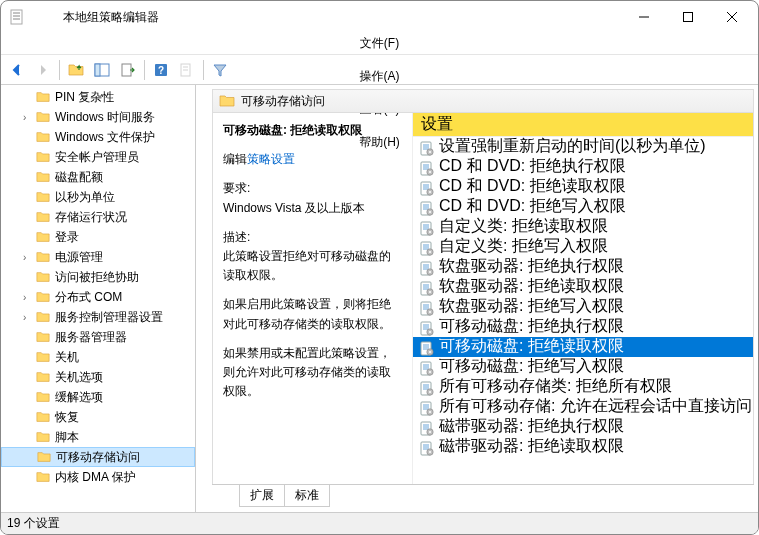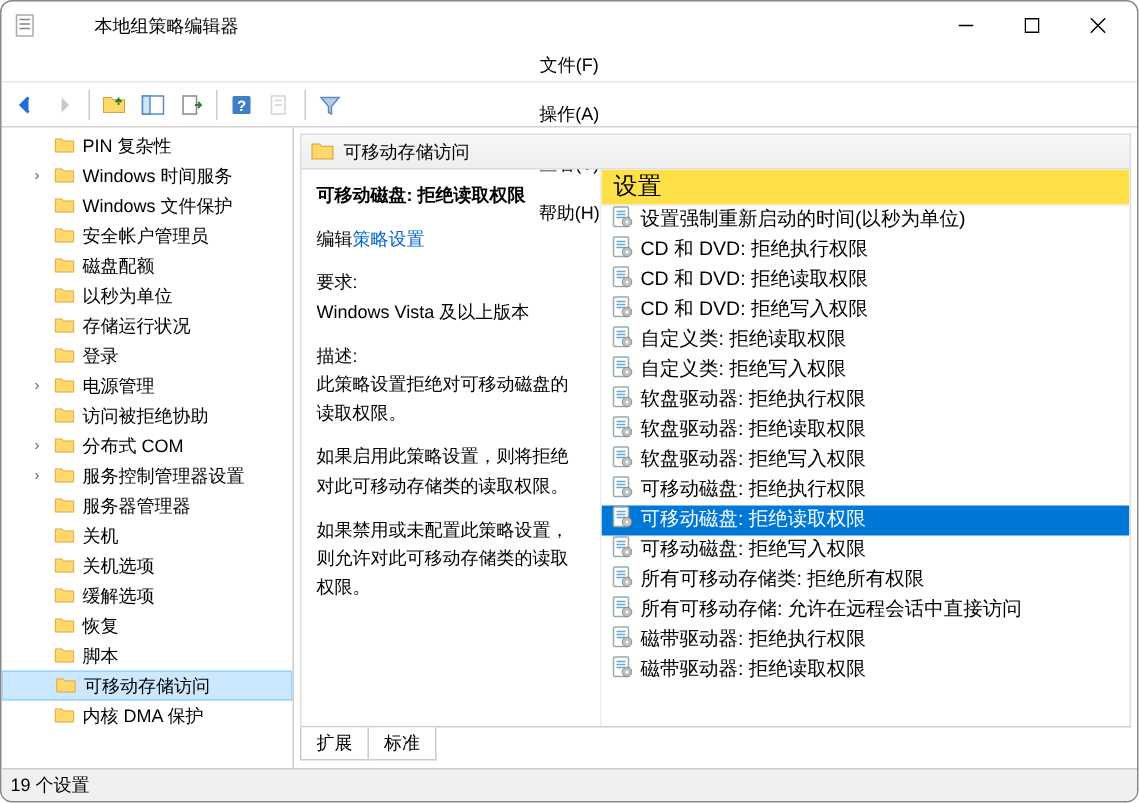--- a/index.html
+++ b/index.html
@@ -12,47 +12,47 @@
 .titlebar .win-btn { width: 36px; height: 28px; display: flex; align-items: center; justify-content: center; cursor: pointer; }
 .titlebar .win-btn svg { width: 10px; height: 10px; }
 
 .menubar { height: 22px; display: flex; align-items: center; padding: 0 6px; font-size: 12px; gap: 12px; border-bottom: 1px solid #e5e5e5; flex-direction: column; }
 .menubar .menu-item { padding: 2px 6px; cursor: pointer; }
 
 .toolbar { height: 30px; display: flex; align-items: center; padding: 0 4px; gap: 2px; border-bottom: 1px solid #d0d0d0; }
 .toolbar .tb-btn { width: 24px; height: 24px; display: flex; align-items: center; justify-content: center; cursor: pointer; border-radius: 2px; }
 .toolbar .sep { width: 1px; height: 20px; background: #ccc; margin: 0 2px; }
 
-.main { flex: 1; display: flex; overflow: hidden; }
+.main { flex: 1; display: flex; overflow: hidden; gap: 12px; }
 
 .tree { width: 195px; border-right: 1px solid #ccc; overflow-y: auto; overflow-x: hidden; padding: 2px 0; }
 .tree-item { display: flex; align-items: center; height: 20px; padding-left: 36px; cursor: pointer; white-space: nowrap; font-size: 12px; }
 .tree-item .chev { width: 12px; margin-left: -14px; color: #666; font-size: 10px; }
 .tree-item .folder { width: 16px; height: 14px; margin-right: 4px; flex-shrink: 0; }
 .tree-item.selected { background: #cce8ff; border: 1px solid #99d1ff; padding-left: 35px; }
 .tree-item.selected .chev { margin-left: -13px; }
 
 .content { flex: 1; display: flex; flex-direction: column; overflow: hidden; }
 .content-header { height: 24px; background: linear-gradient(#f7f7f7,#eee); border-bottom: 1px solid #ddd; display: flex; align-items: center; padding: 0 6px; gap: 6px; font-size: 12px; margin: 4px 4px 0 4px; border: 1px solid #ddd; }
 .content-body { flex: 1; display: flex; overflow: hidden; margin: 0 4px; border-left: 1px solid #ddd; border-right: 1px solid #ddd; }
 
 .detail-pane { width: 200px; padding: 8px 10px; font-size: 12px; line-height: 1.6; border-right: 1px solid #eee; overflow: hidden; }
 .detail-pane .d-title { font-weight: bold; margin-bottom: 10px; }
 .detail-pane .d-row { margin-bottom: 10px; }
 .detail-pane a { color: #0066cc; cursor: pointer; }
 
 .settings-list { flex: 1; overflow-y: auto; overflow-x: hidden; }
 .settings-header { height: 24px; display: flex; align-items: center; padding: 0 8px; background: #fde047; border-bottom: 1px solid #eee; font-size: 16px; }
-.setting-item { height: 20px; display: flex; align-items: flex-start; padding: 0 6px; cursor: pointer; font-size: 13px; white-space: nowrap; gap: 4px; }
+.setting-item { height: 20px; display: flex; align-items: flex-end; padding: 0 6px; cursor: pointer; font-size: 16px; white-space: nowrap; gap: 4px; }
 .setting-item.selected { background: #0078d7; color: #fff; }
 .setting-item .s-icon { width: 16px; height: 16px; flex-shrink: 0; }
 
 .tabs { height: 24px; display: flex; align-items: flex-start; border-top: 1px solid #ccc; margin: 0 4px 4px 4px; }
 .tab { padding: 2px 10px; font-size: 12px; border: 1px solid #ccc; border-top: none; background: #fff; cursor: pointer; margin-right: -1px; }
-.tab.active { background: #fff; }
+.tab.active { background: #fff; margin-left: 27px; }
 
 .statusbar { height: 22px; border-top: 1px solid #ccc; display: flex; align-items: center; padding: 0 6px; font-size: 12px; background: #f0f0f0; }
 </style>
 </head>
 <body>
 
 <svg width="0" height="0" style="position:absolute">
   <defs>
     <g id="folder-icon">
         <path d="M1 3 h5 l1.5 1.5 H15 V13 H1 Z" fill="#ffd86b" stroke="#d9a23c" stroke-width="0.7"></path>

